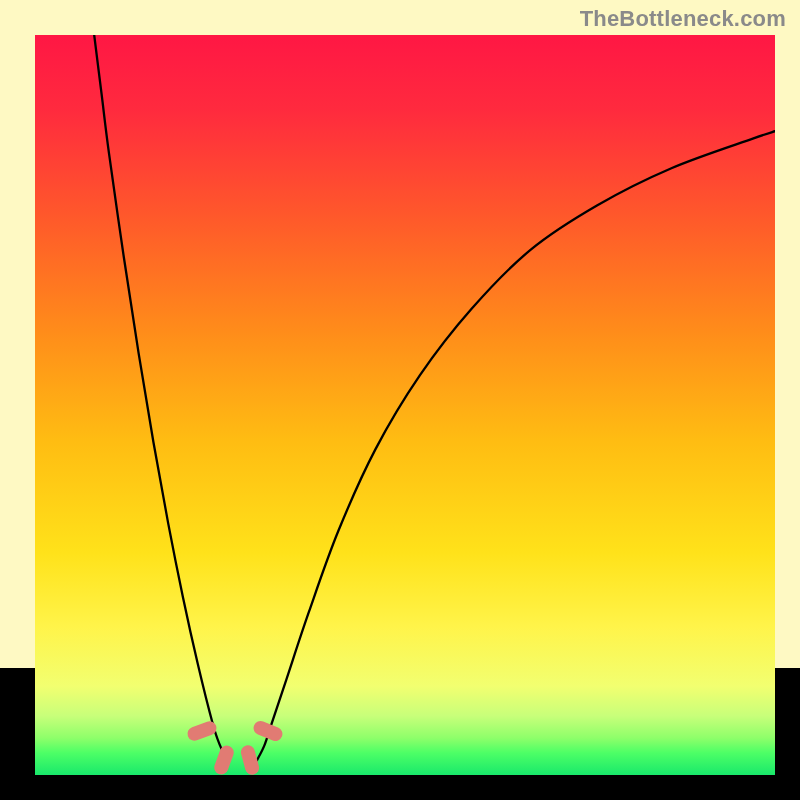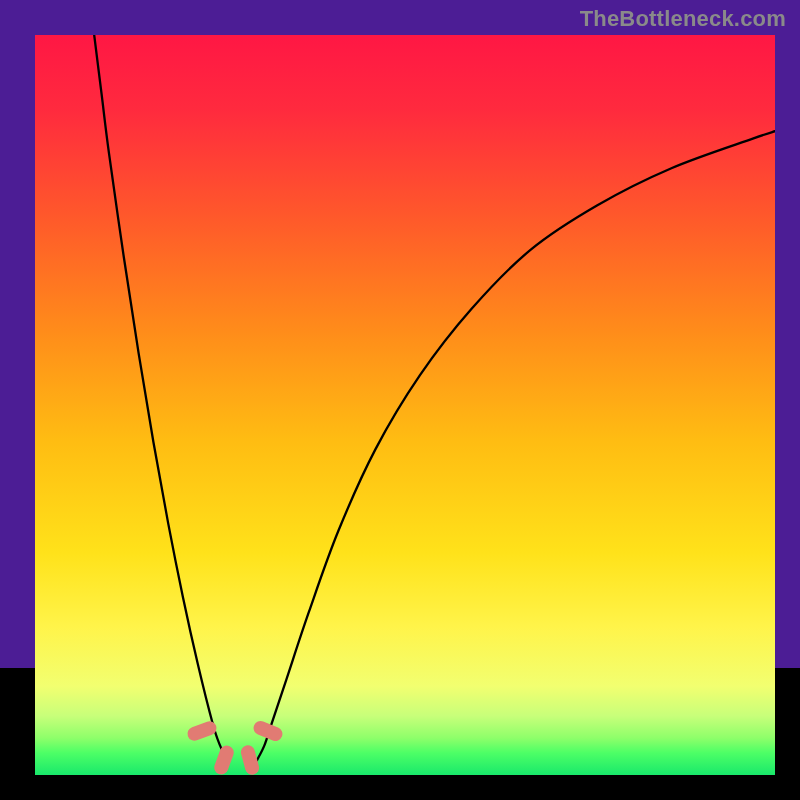--- a/index.html
+++ b/index.html
@@ -9,21 +9,21 @@
     height: 800px;
     background: #000;
     overflow: hidden;
   }
   .frame {
     position: absolute;
     left: 0;
     top: 0;
     width: 800px;
     height: 668px;
-    background: #4c1d95;
+    background: #fef9c3;
   }
   .plot {
     position: absolute;
     left: 35px;
     top: 35px;
     width: 740px;
     height: 740px;
     overflow: hidden;
   }
   .watermark {

